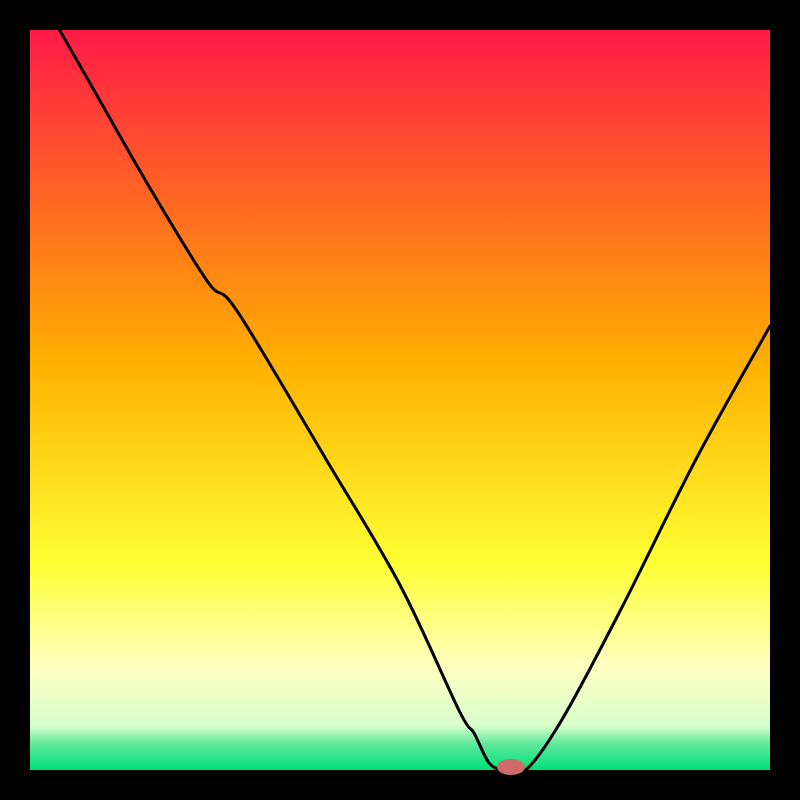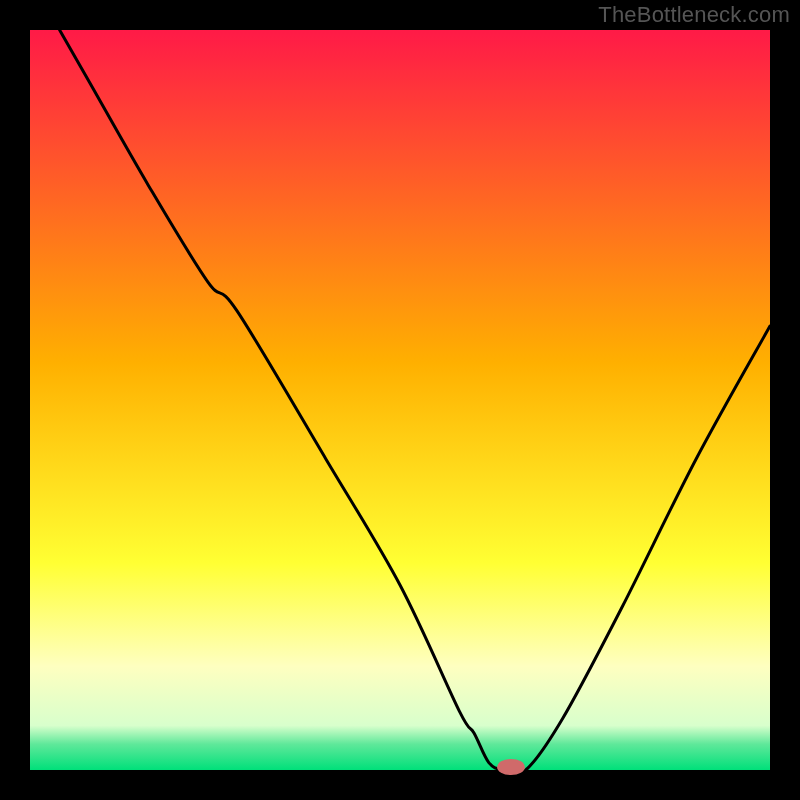--- a/index.html
+++ b/index.html
@@ -28,21 +28,20 @@
     letter-spacing: 0.2px;
   }
   svg {
     display: block;
   }
 </style>
 </head>
 <body>
 
 <div class="page">
-  <div class="watermark">TheBottleneck.com</div>
   <svg id="chart-svg" width="800" height="800" viewBox="0 0 800 800">
       <defs>
         <linearGradient id="bg-grad" x1="0" y1="0" x2="0" y2="1">
           <stop offset="0%" stop-color="#ff1a47"></stop>
           <stop offset="45%" stop-color="#ffb000"></stop>
           <stop offset="72%" stop-color="#ffff33"></stop>
           <stop offset="86%" stop-color="#feffc0"></stop>
           <stop offset="94%" stop-color="#d8ffcc"></stop>
           <stop offset="96.5%" stop-color="#5fe89a"></stop>
           <stop offset="100%" stop-color="#00e07a"></stop>

